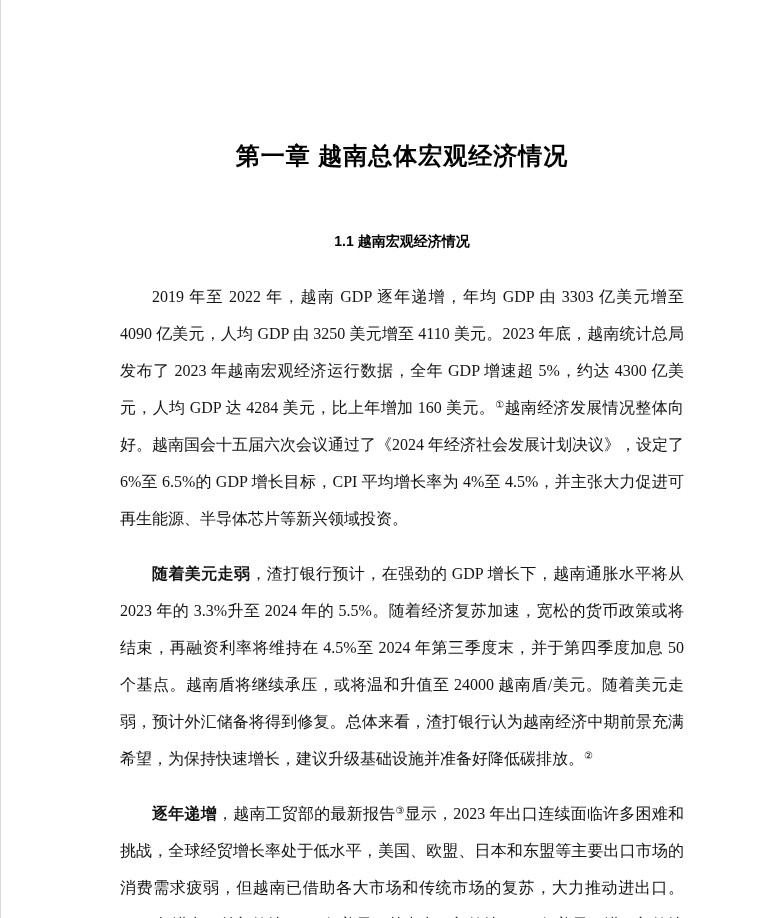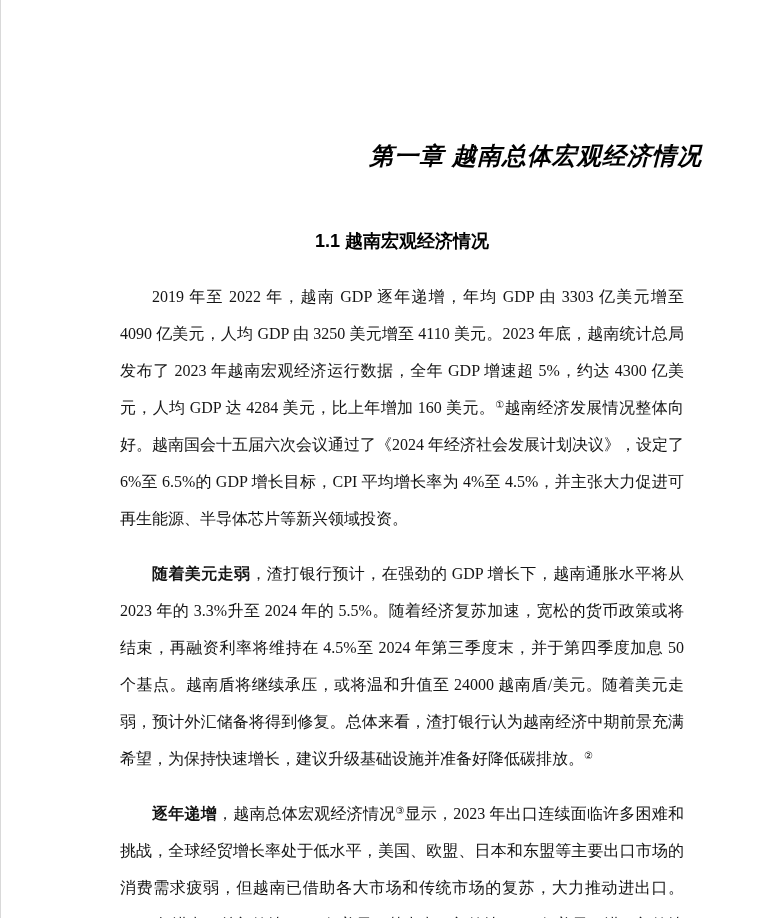--- a/index.html
+++ b/index.html
@@ -20,30 +20,29 @@
   .content {
     padding-left: 101px;
     padding-right: 80px;
   }
   h1.chapter {
     margin: 140px 0 0 0;
     font-family: "Liberation Sans", "DejaVu Sans", sans-serif;
     font-weight: bold;
     font-size: 24px;
     line-height: 32px;
-    text-align: right;
+    text-align: center;
     color: #000000;
     letter-spacing: 1px;
-    font-style: italic;
   }
   h2.section {
     margin: 57px 0 0 0;
     font-family: "Liberation Sans", "DejaVu Sans", sans-serif;
     font-weight: bold;
-    font-size: 18px;
+    font-size: 14px;
     line-height: 24px;
     text-align: center;
     color: #000000;
   }
   .docbody {
     margin-top: 25px;
     font-family: "Liberation Serif", "DejaVu Serif", serif;
     font-size: 16px;
     line-height: 37px;
     text-align: justify;
@@ -69,16 +68,16 @@
 </head>
 <body>
 
 <div class="page">
   <div class="content">
     <h1 class="chapter">第一章 越南总体宏观经济情况</h1>
     <h2 class="section">1.1 越南宏观经济情况</h2>
     <div class="docbody">
         <p class="para"><span class="seg-normal">2019 年至 2022 年，越南 GDP 逐年递增，年均 GDP 由 3303 亿美元增至 4090 亿美元，人均 GDP 由 3250 美元增至 4110 美元。2023 年底，越南统计总局发布了 2023 年越南宏观经济运行数据，全年 GDP 增速超 5%，约达 4300 亿美元，人均 GDP 达 4284 美元，比上年增加 160 美元。</span><span class="seg-sup">①</span><span class="seg-normal">越南经济发展情况整体向好。越南国会十五届六次会议通过了《2024 年经济社会发展计划决议》，设定了 6%至 6.5%的 GDP 增长目标，CPI 平均增长率为 4%至 4.5%，并主张大力促进可再生能源、半导体芯片等新兴领域投资。</span></p>
         <p class="para"><span class="seg-bold">随着美元走弱</span><span class="seg-normal">，渣打银行预计，在强劲的 GDP 增长下，越南通胀水平将从 2023 年的 3.3%升至 2024 年的 5.5%。随着经济复苏加速，宽松的货币政策或将结束，再融资利率将维持在 4.5%至 2024 年第三季度末，并于第四季度加息 50 个基点。越南盾将继续承压，或将温和升值至 24000 越南盾/美元。随着美元走弱，预计外汇储备将得到修复。总体来看，渣打银行认为越南经济中期前景充满希望，为保持快速增长，建议升级基础设施并准备好降低碳排放。</span><span class="seg-sup">②</span></p>
-        <p class="para"><span class="seg-bold">逐年递增</span><span class="seg-normal">，越南总体宏观经济情况</span><span class="seg-sup">③</span><span class="seg-normal">显示，2023 年出口连续面临许多困难和挑战，全球经贸增长率处于低水平，美国、欧盟、日本和东盟等主要出口市场的消费需求疲弱，但越南已借助各大市场和传统市场的复苏，大力推动进出口。2023 年进出口总额约达 6830 亿美元，其中出口额约达 3555 亿美元，进口额约达 3285 亿美元，连续第八年实现贸易顺差，比 2022 年增长两倍。这表明越南经济未来一段时间依然呈现良好的发展态势。</span></p>
+        <p class="para"><span class="seg-bold">逐年递增</span><span class="seg-normal">，越南工贸部的最新报告</span><span class="seg-sup">③</span><span class="seg-normal">显示，2023 年出口连续面临许多困难和挑战，全球经贸增长率处于低水平，美国、欧盟、日本和东盟等主要出口市场的消费需求疲弱，但越南已借助各大市场和传统市场的复苏，大力推动进出口。2023 年进出口总额约达 6830 亿美元，其中出口额约达 3555 亿美元，进口额约达 3285 亿美元，连续第八年实现贸易顺差，比 2022 年增长两倍。这表明越南经济未来一段时间依然呈现良好的发展态势。</span></p>
       </div>
   </div>
 </div>
 
 </body></html>

